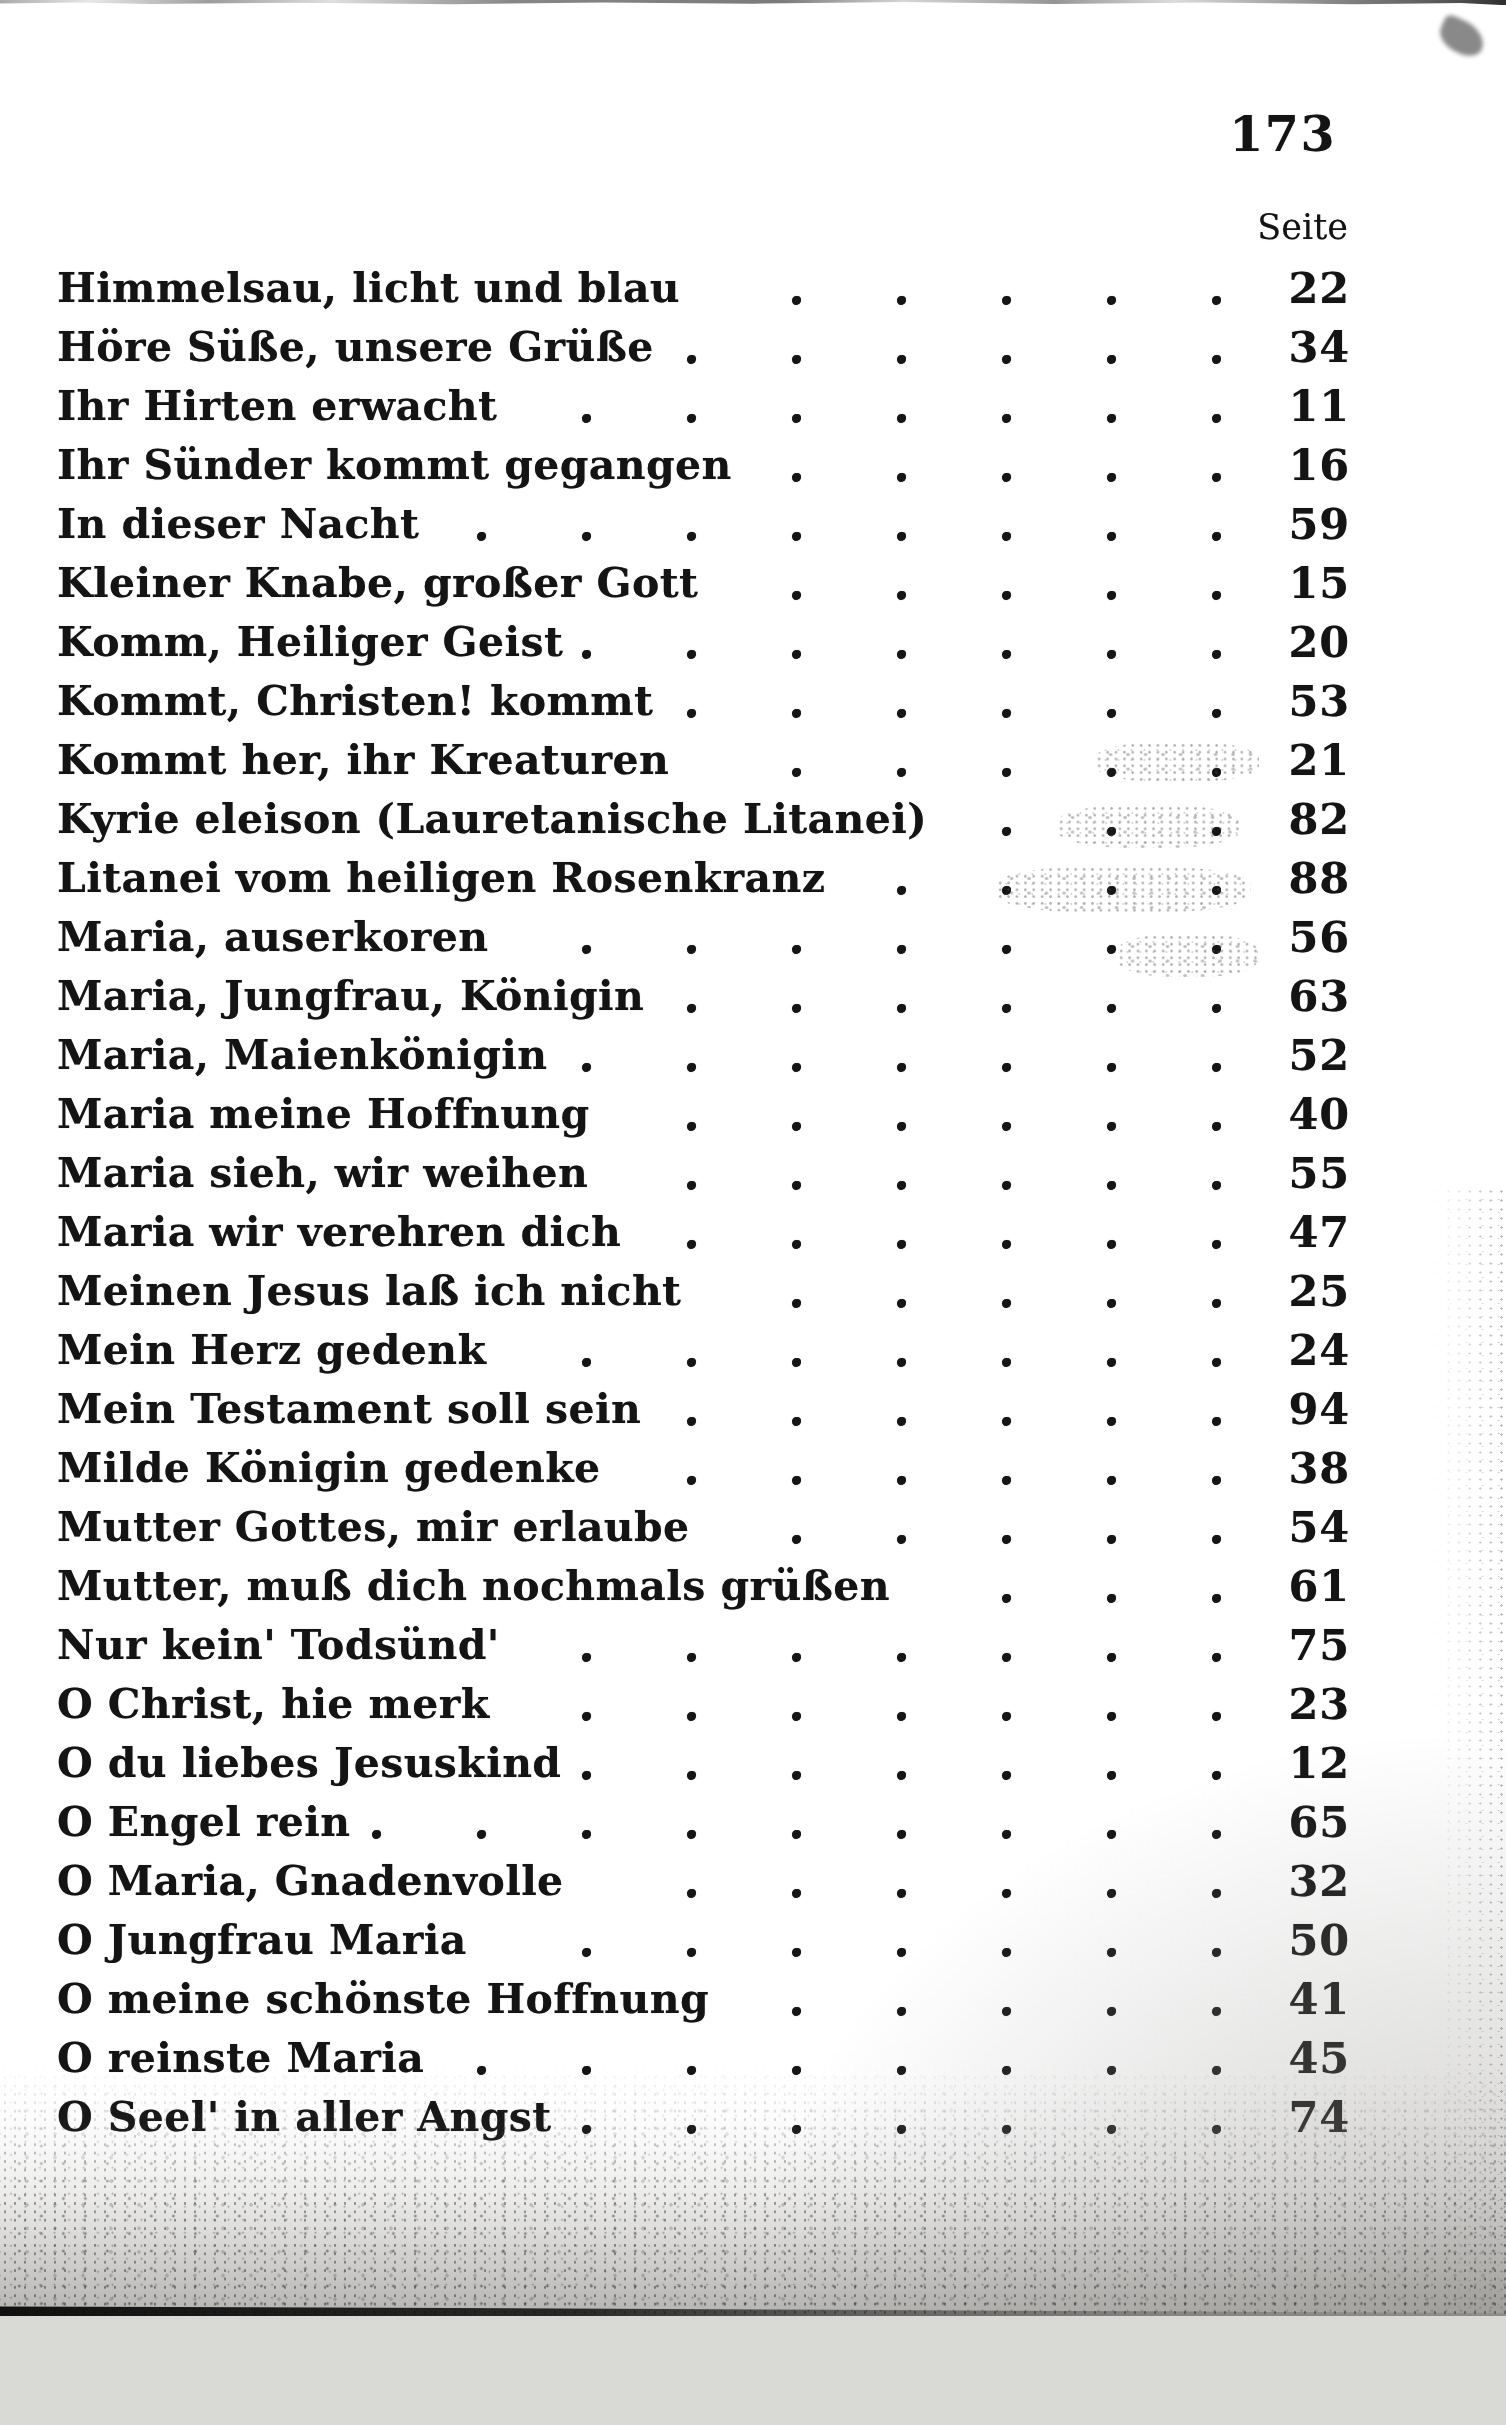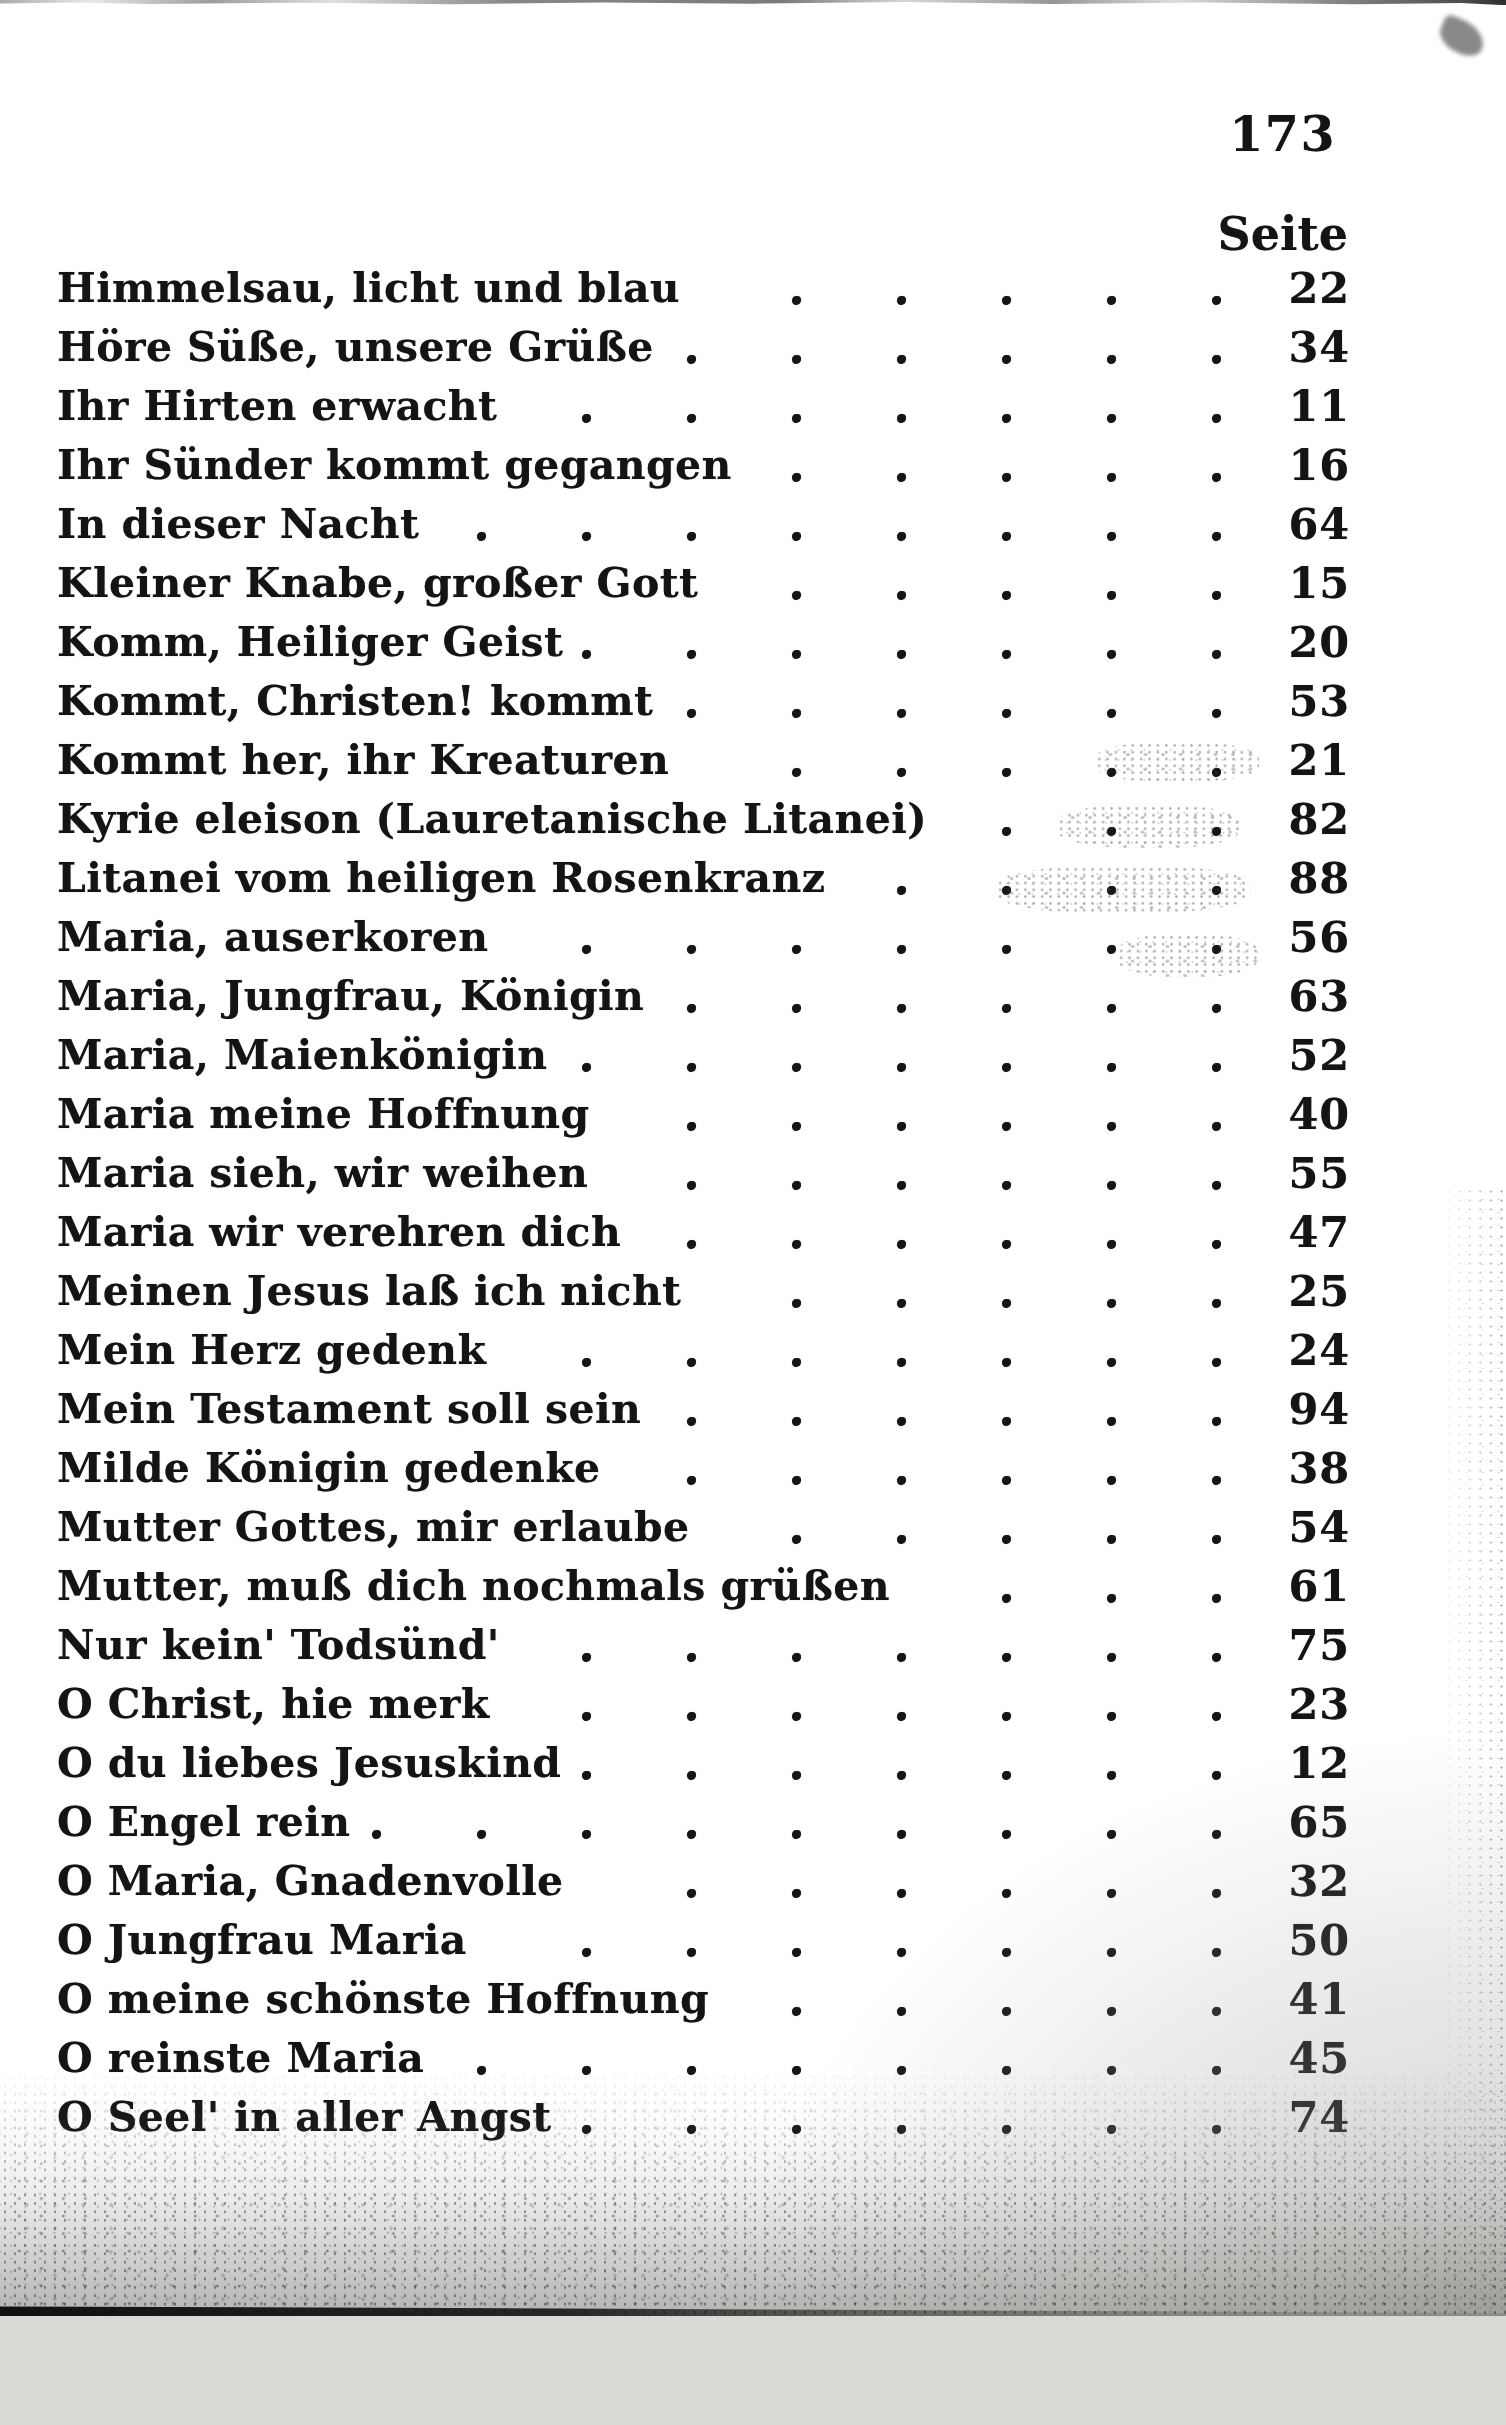--- a/index.html
+++ b/index.html
@@ -11,21 +11,21 @@
   }
 
   
   .folio {
     position:absolute; top:105px; right:170px;
     font-size:49px; font-weight:700; letter-spacing:1.5px;
     text-shadow:0 0 0.8px rgba(0,0,0,.45);
   }
   .col-header {
     position:absolute; top:207px; right:158px;
-    font-size:46px; font-weight:700;
+    font-size:35px; font-weight:400;
     text-shadow:0 0 0.8px rgba(0,0,0,.4);
   }
 
   
   .index {
     position:absolute; left:57px; right:156px; top:259px;
   }
   .row { display:flex; align-items:stretch; height:59px;justify-content:space-between; }
   .title {
     flex:none; white-space:nowrap;
@@ -180,21 +180,21 @@
     <span class="leader">
           <i class="dot"></i>
           <i class="dot"></i>
           <i class="dot"></i>
           <i class="dot"></i>
           <i class="dot"></i>
           <i class="dot"></i>
           <i class="dot"></i>
           <i class="dot"></i>
         </span>
-    <span class="pagenum">64</span>
+    <span class="pagenum">59</span>
   </div>
 
   <div class="row">
     <span class="title">Kleiner Knabe, großer Gott</span>
     <span class="leader">
           <i class="dot"></i>
           <i class="dot"></i>
           <i class="dot"></i>
           <i class="dot"></i>
           <i class="dot"></i>

